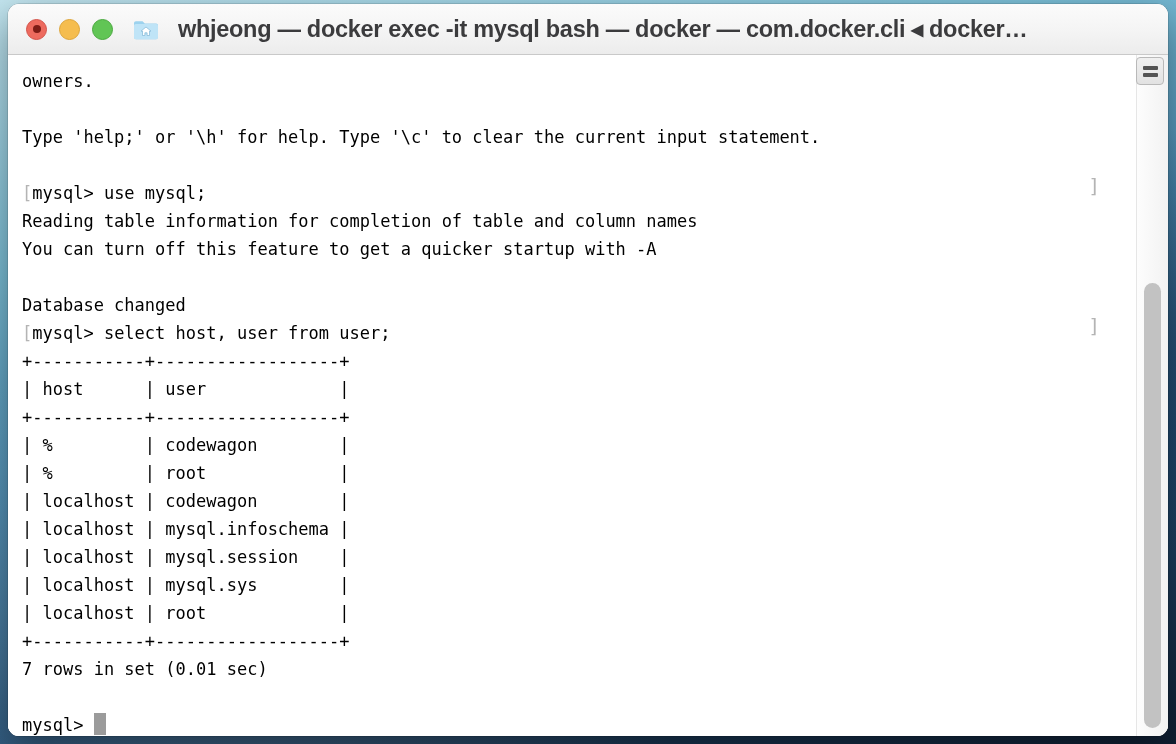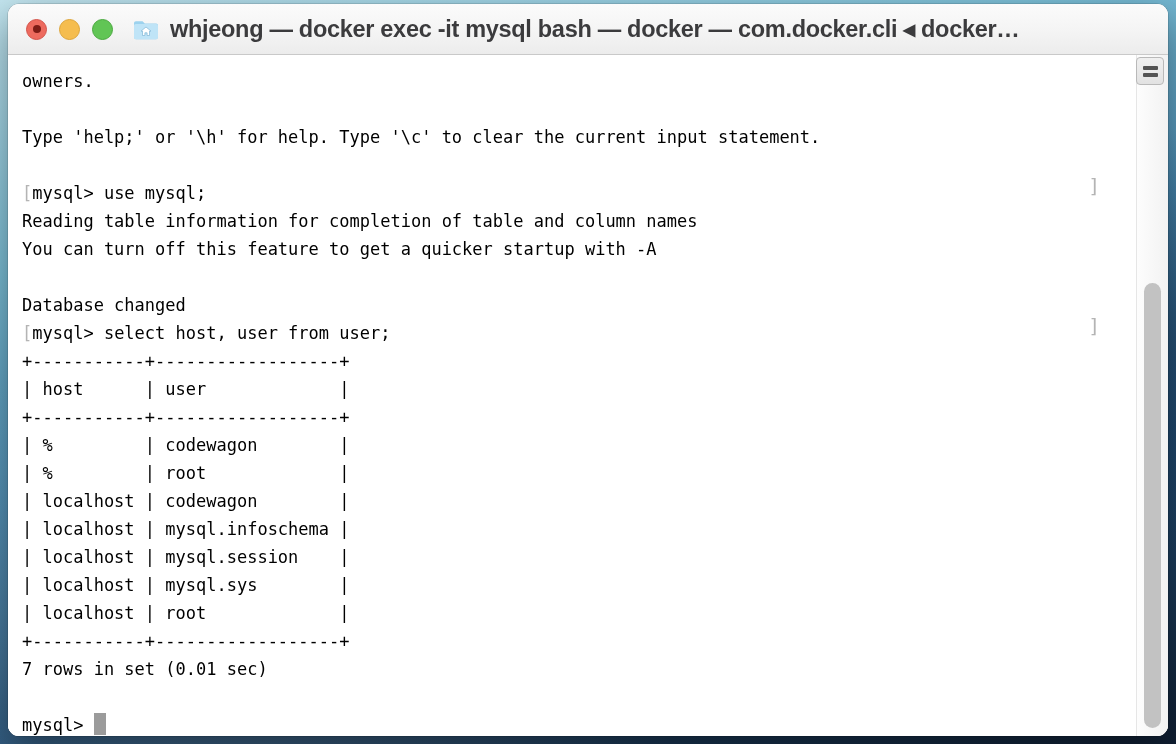--- a/index.html
+++ b/index.html
@@ -72,21 +72,21 @@
     left: 50%; top: 50%;
     width: 8px; height: 8px;
     margin: -4px 0 0 -4px;
     border-radius: 50%;
     background: #7d1c16;
   }
 
   #title-wrap {
     display: flex;
     align-items: center;
-    gap: 11px;
+    gap: 19px;
     margin-left: 20px;
     min-width: 0;
     flex: 1;
     padding-right: 17px;
   }
   #folder-icon {
     width: 26px; height: 21px;
     flex: 0 0 26px;
     position: relative;
   }

